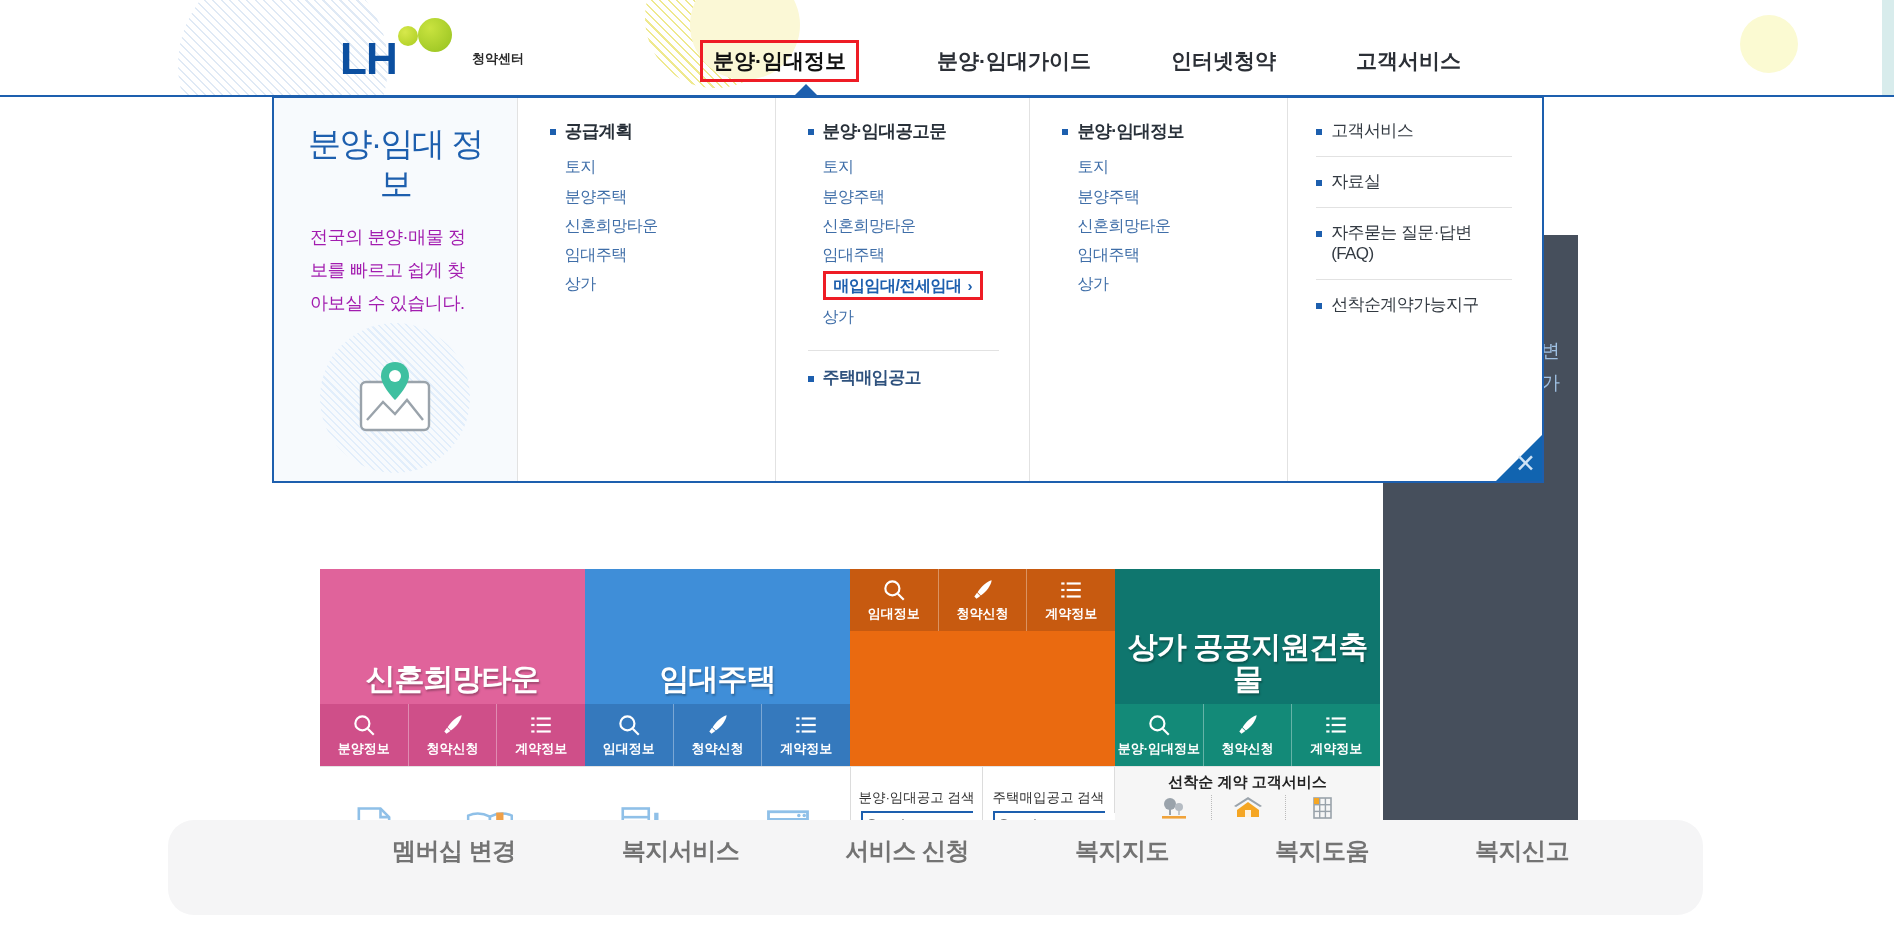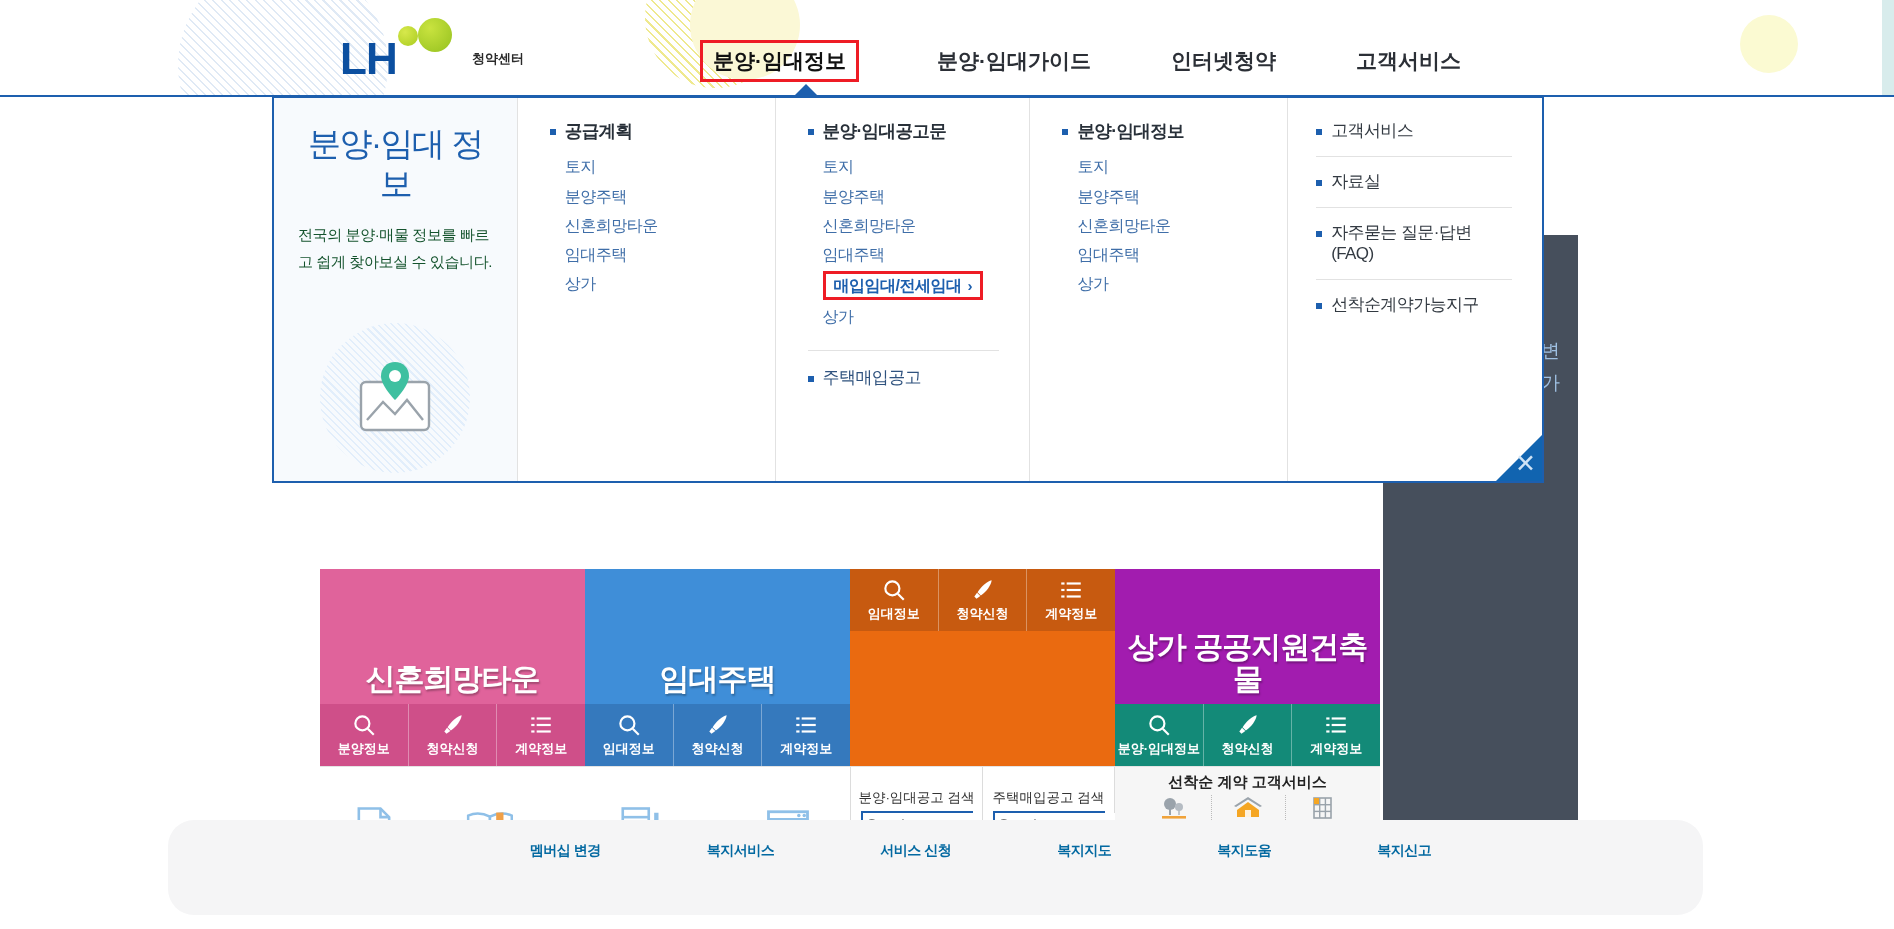--- a/index.html
+++ b/index.html
@@ -234,21 +234,21 @@
   }
   .mega-intro {
     width: 243px; background: #f7fafd;
     padding: 26px 24px 0 24px; position: relative;
   }
   .mega-intro h2 {
     margin: 0 0 16px 0; font-size: 33px; line-height: 1.22;
     font-weight: normal; color: #1d5fae; letter-spacing: -1.5px; text-align: center;
   }
   .mega-intro p {
-    margin: 0; font-size: 15px; line-height: 1.85; color: #14532d;
+    margin: 12px; font-size: 18px; line-height: 1.85; color: #a21caf;
     letter-spacing: -.4px;
   }
   .mega-illust {
     position: absolute; left: 50%; transform: translateX(-50%);
     bottom: 8px; width: 150px; height: 150px; border-radius: 50%;
     background: repeating-linear-gradient(45deg,
         #e2eefb 0px, #e2eefb 1.5px, #f7fafd 1.5px, #f7fafd 5px);
     display: flex; align-items: center; justify-content: center;
   }
 
@@ -278,21 +278,21 @@
   }
   .mega-sub li.hl {
     display: inline-flex; align-items: center; gap: 6px;
     font-weight: bold; color: #1d5fae;
     border: 3px solid #ee1c25; padding: 0px 8px; margin: 2px 0;
   }
   .mega-sub li.hl .chev { font-size: 15px; font-weight: bold; }
   .mega-divider {
     margin: 18px 30px 16px 0; border: 0; border-top: 1px solid #e2e2e2;
   }
-  .mega-head.secondary { font-size: 17px; font-weight: normal; color: #2f527e; }
+  .mega-head.secondary { font-size: 17px; font-weight: bold; color: #2f527e; }
   .mega-col.c4 .mega-head { font-size: 17px; font-weight: normal; color: #333a42; }
   .mega-col.c4 hr {
     margin: 14px 0 14px 0; border: 0; border-top: 1px solid #e2e2e2;
   }
   .mega-close {
     position: absolute; right: 0; bottom: 0;
     width: 0; height: 0;
     border-left: 46px solid transparent;
     border-bottom: 46px solid #1164b0;
     cursor: pointer;
@@ -309,21 +309,21 @@
     width: 1535px; height: 95px;
     background: #f5f5f6;
     border-radius: 26px;
   }
   .bottombar-inner {
     position: absolute; left: 0; top: 0; width: 100%; height: 62px;
     display: flex; align-items: center; justify-content: center; gap: 106px;
     padding-left: 190px; padding-right: 100px;
   }
   .bb-item {
-    font-size: 14px; font-weight: bold; color: #0369a1; cursor: pointer;
+    font-size: 24px; font-weight: bold; color: #737373; cursor: pointer;
     white-space: nowrap; letter-spacing: -.5px;
   }
 </style>
 </head>
 <body>
 
 <div id="root">
 
   <div class="deco deco-stripe-left"></div>
   <div class="deco deco-stripe-yellow"></div>
@@ -431,21 +431,21 @@
                 <rect x="3" y="17" width="3" height="2" fill="#fff"></rect>
                 <rect x="8" y="5" width="13" height="2" fill="#fff"></rect>
                 <rect x="8" y="11" width="13" height="2" fill="#fff"></rect>
                 <rect x="8" y="17" width="13" height="2" fill="#fff"></rect>
               </svg>
             <span>계약정보</span>
           </div>
         </div>
       </div>
 
-      <div class="tile" style="width:265px;background:#a21caf">
+      <div class="tile" style="width:265px;background:#0f766e">
         <div class="tile-head">
           <div class="tile-title">상가 공공지원건축물</div>
         </div>
         <div class="tile-actions" style="background:#138a78">
           <div class="tile-act">
             <svg width="26" height="26" viewBox="0 0 24 24" fill="none" stroke="#fff" stroke-width="2">
                 <circle cx="10.5" cy="10.5" r="6.5"></circle>
                 <line x1="15.5" y1="15.5" x2="21" y2="21"></line>
               </svg>
             <span>분양·임대정보</span>

